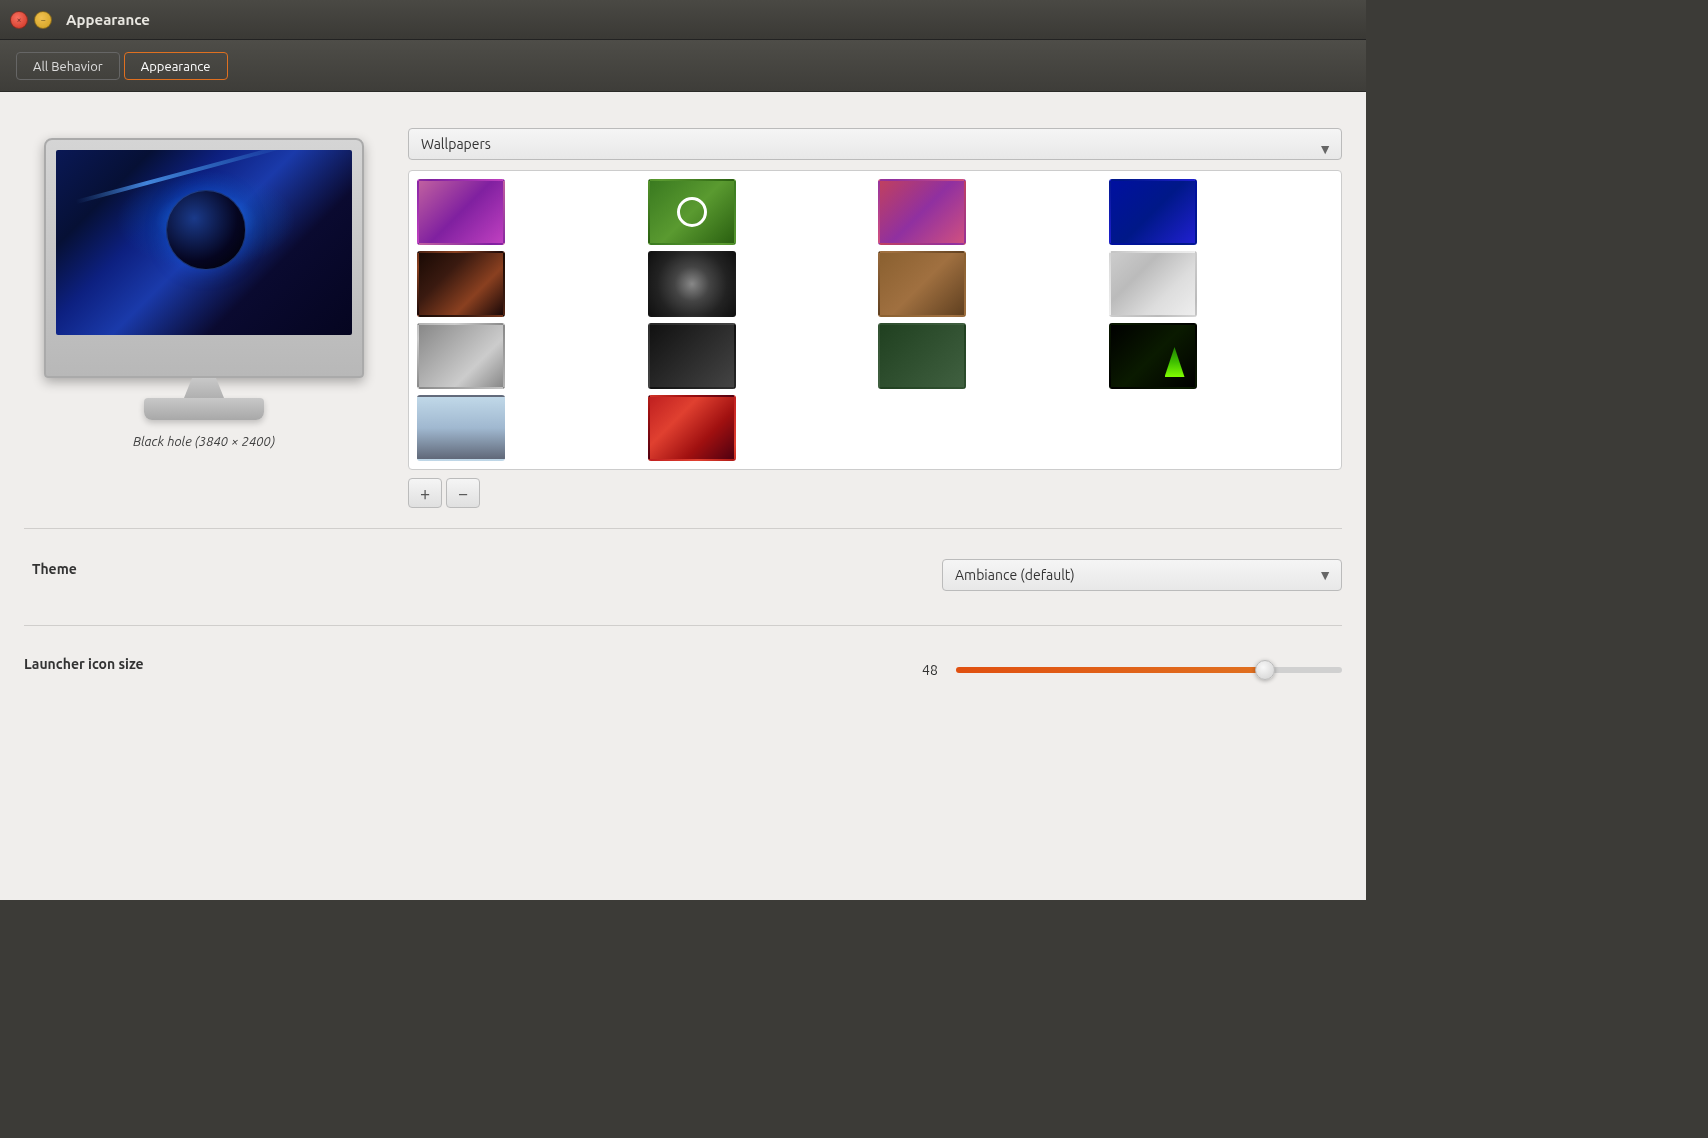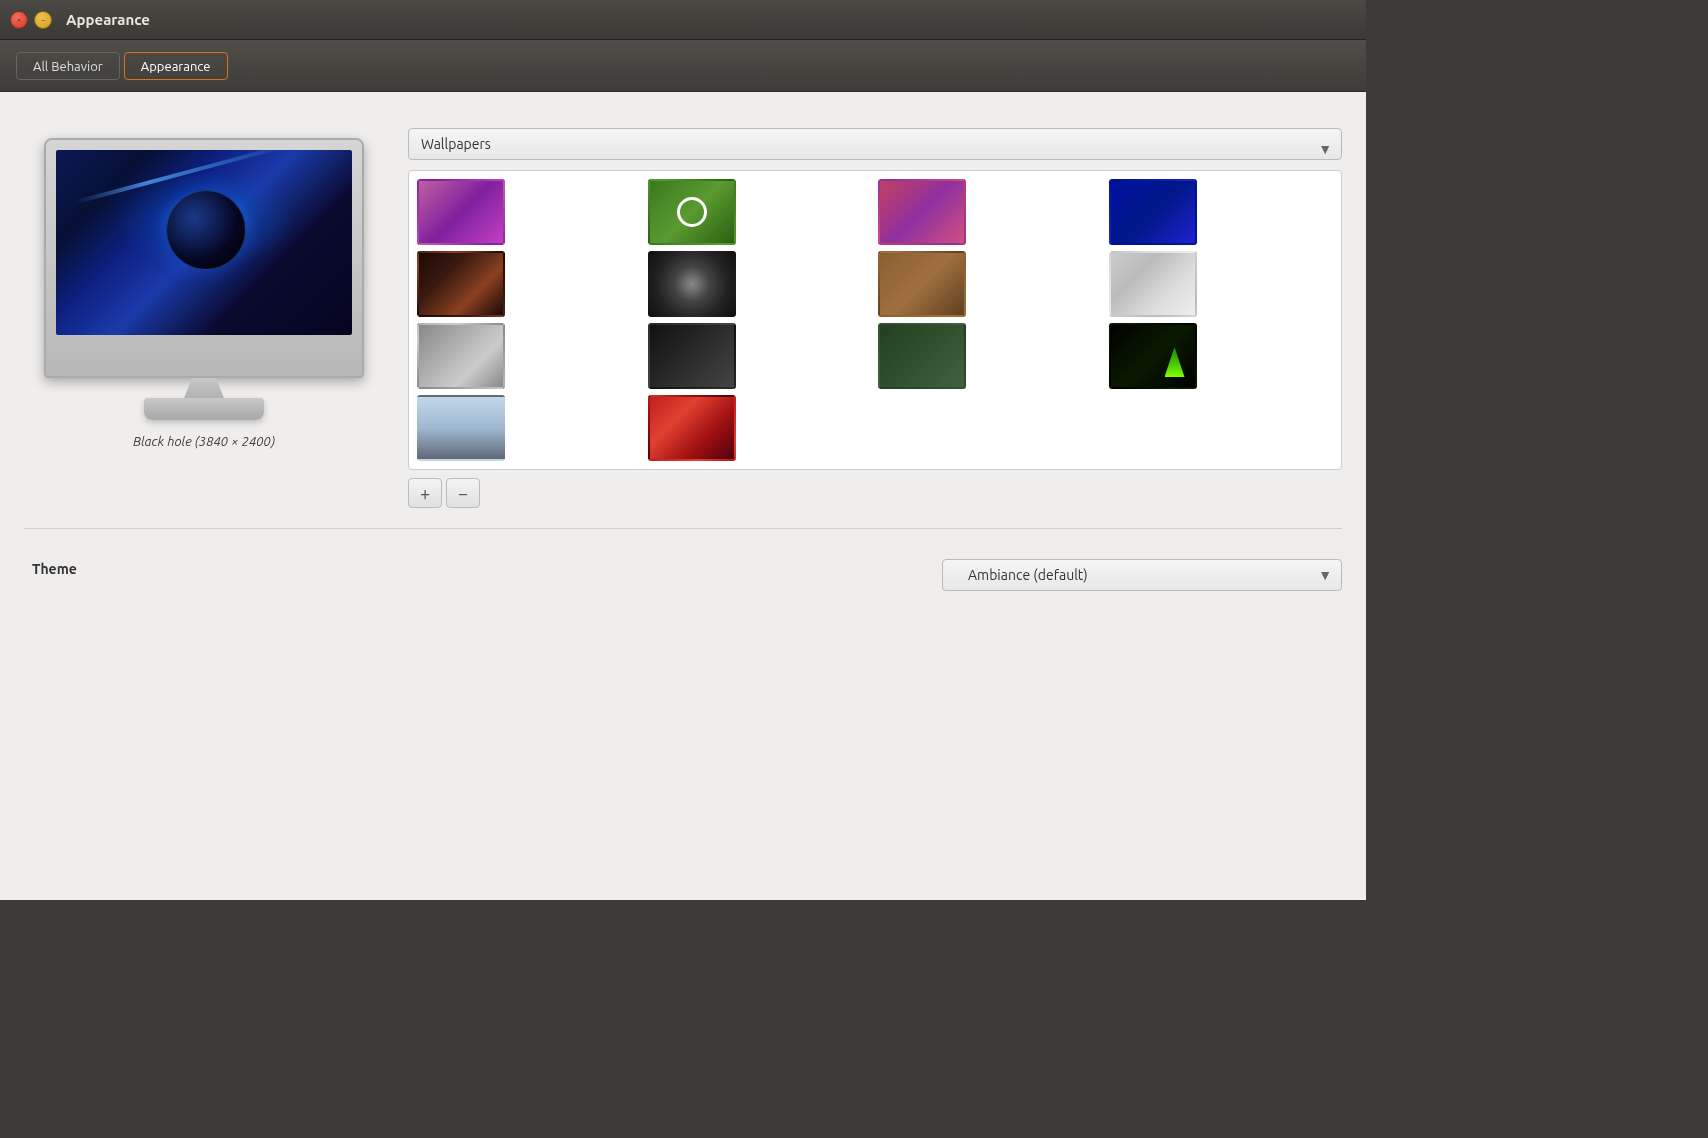--- a/index.html
+++ b/index.html
@@ -299,21 +299,21 @@
       justify-content: space-between;
       padding: 14px 0;
       margin-left: 8px;
     }
     .theme-dropdown-wrapper {
       position: relative;
       width: 400px;
     }
     .theme-dropdown {
       width: 100%;
-      padding: 7px 25px;
+      padding: 7px 12px;
       border: 1px solid #bbb;
       border-radius: 4px;
       background: linear-gradient(to bottom, #f5f5f5, #e8e8e8);
       font-size: 14px;
       color: #333;
       appearance: none;
       cursor: pointer;
       font-family: inherit;
     }
 
@@ -438,14 +438,26 @@
           <option>Ambiance (default)</option>
           <option>Radiance</option>
           <option>High Contrast</option>
           <option>High Contrast Inverse</option>
         </select>
         <span class="dropdown-arrow">▼</span>
       </div>
     </div>
   </div>
 
+  <div class="section">
+    <div class="launcher-section">
+      <span class="section-header">Launcher icon size</span>
+      <div class="slider-wrapper">
+        <span class="slider-value">48</span>
+        <div class="slider-track">
+          <input type="range" min="8" max="64" value="48" style="position: absolute; width: 100%; height: 100%; opacity: 0; cursor: pointer; top: 0px; left: 0px; margin: 0px;">
+          <div class="slider-thumb"></div>
+        </div>
+      </div>
+    </div>
+  </div>
 
 </div>
 
 </body></html>

